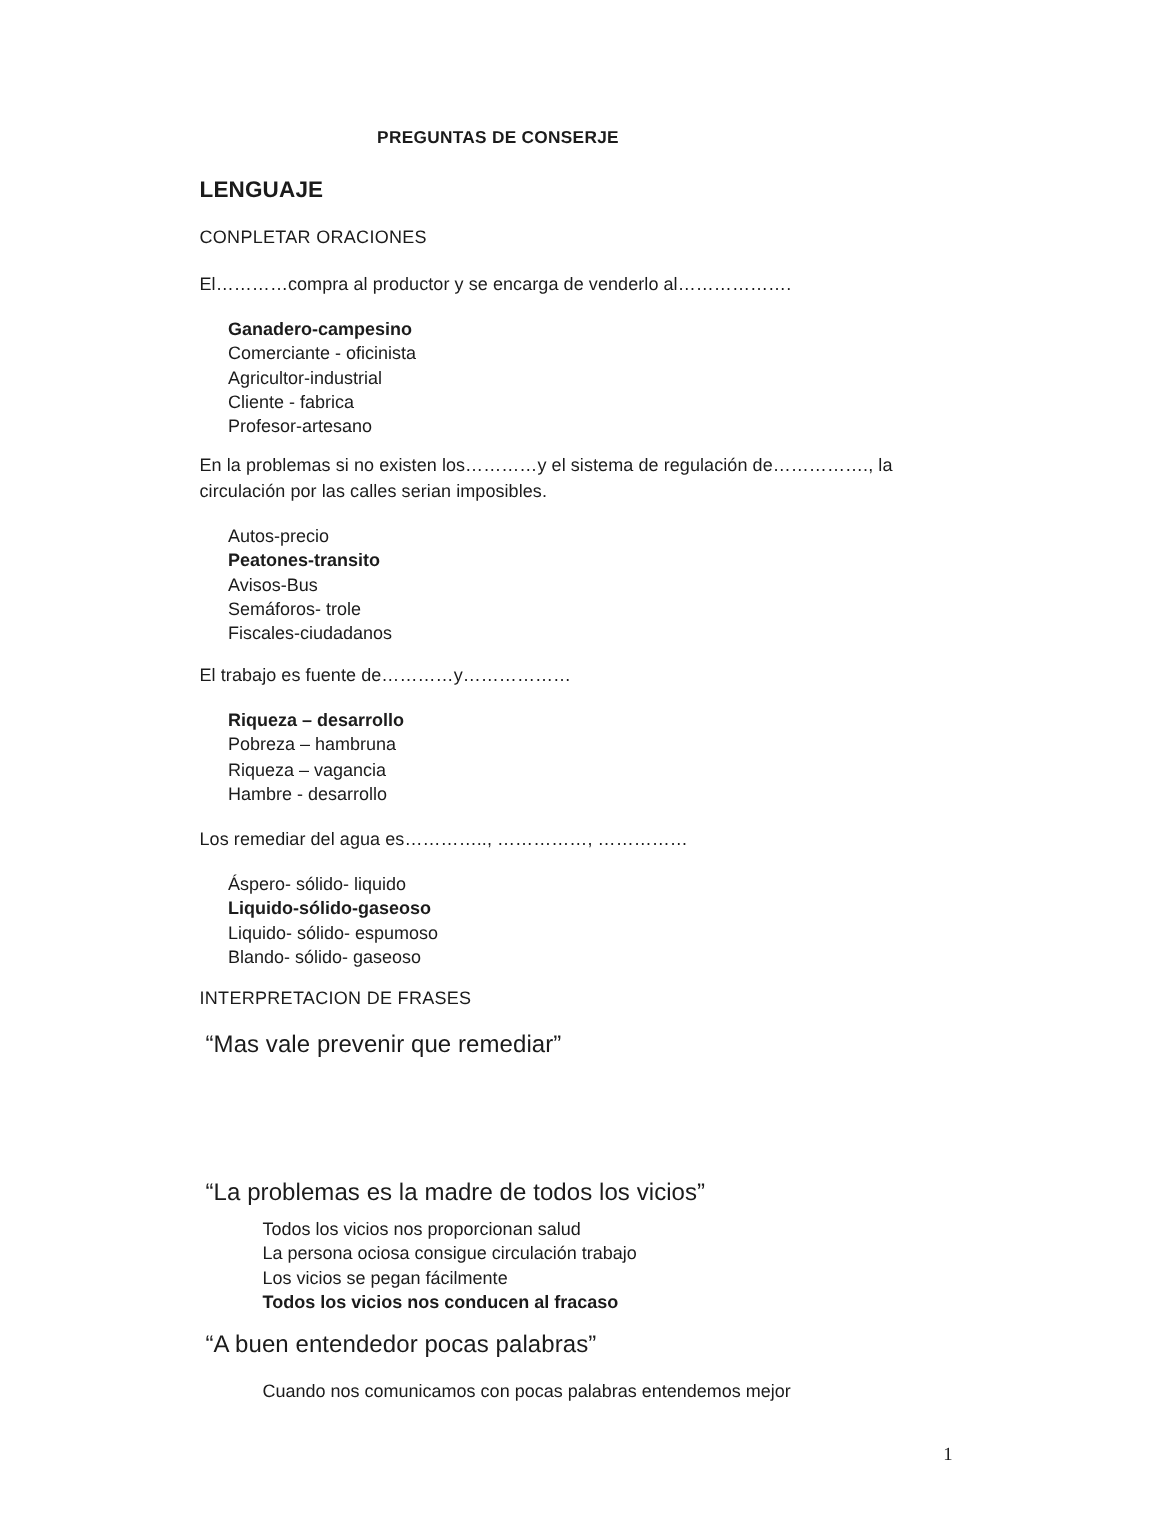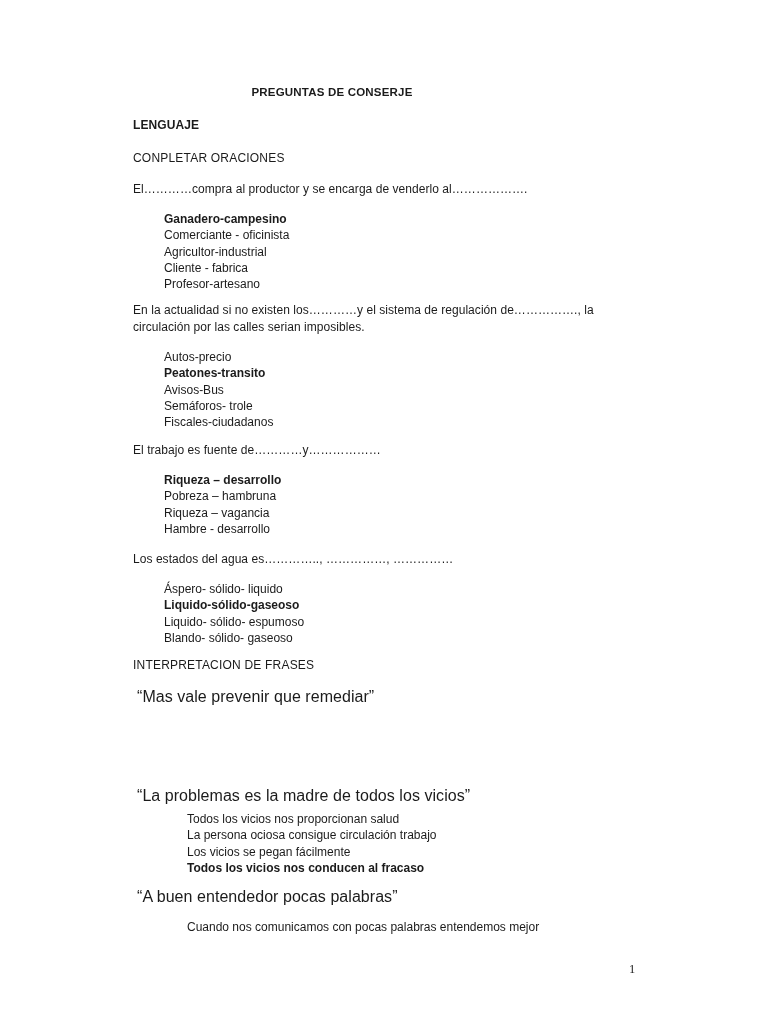--- a/index.html
+++ b/index.html
@@ -30,21 +30,21 @@
     top: 86px;
     width: 664px;
     text-align: center;
     font-size: 11.5px;
     font-weight: bold;
     letter-spacing: 0.2px;
   }
   .section-head {
     position: absolute;
     left: 133px;
-    font-size: 12px;
+    font-size: 15px;
     font-weight: bold;
     letter-spacing: 0.1px;
     white-space: nowrap;
   }
   .section-sub {
     position: absolute;
     left: 133px;
     font-size: 12px;
     font-weight: normal;
     letter-spacing: 0.2px;
@@ -56,21 +56,20 @@
     width: 520px;
     font-size: 12px;
     line-height: 16.5px;
     letter-spacing: 0.05px;
   }
   .opt-list {
     position: absolute;
     left: 152px;
     font-size: 12px;
     line-height: 16.3px;
-    margin-left: 12px;
   }
   .opt-list.deep {
     left: 175px;
   }
   .opt {
     white-space: nowrap;
     font-weight: normal;
   }
   .opt.bold {
     font-weight: bold;
@@ -106,40 +105,40 @@
   <div class="prompt" style="top:181px">El…………compra al productor y se encarga de venderlo al……………….</div>
 
   <div class="opt-list" style="top:211px">
       <div class="opt bold">Ganadero-campesino</div>
       <div class="opt">Comerciante - oficinista</div>
       <div class="opt">Agricultor-industrial</div>
       <div class="opt">Cliente - fabrica</div>
       <div class="opt">Profesor-artesano</div>
     </div>
 
-  <div class="prompt" style="top:302px">En la actualidad si no existen los…………y el sistema de regulación de……………., la circulación por las calles serian imposibles.</div>
+  <div class="prompt" style="top:302px">En la problemas si no existen los…………y el sistema de regulación de……………., la circulación por las calles serian imposibles.</div>
 
   <div class="opt-list" style="top:349px">
       <div class="opt">Autos-precio</div>
       <div class="opt bold">Peatones-transito</div>
       <div class="opt">Avisos-Bus</div>
       <div class="opt">Semáforos- trole</div>
       <div class="opt">Fiscales-ciudadanos</div>
     </div>
 
   <div class="prompt" style="top:442px">El trabajo es fuente de…………y………………</div>
 
   <div class="opt-list" style="top:472px">
       <div class="opt bold">Riqueza – desarrollo</div>
       <div class="opt">Pobreza – hambruna</div>
       <div class="opt">Riqueza – vagancia</div>
       <div class="opt">Hambre  - desarrollo</div>
     </div>
 
-  <div class="prompt" style="top:551px">Los estados del agua es………….., ……………, ……………</div>
+  <div class="prompt" style="top:551px">Los remediar del agua es………….., ……………, ……………</div>
 
   <div class="opt-list" style="top:581px">
       <div class="opt">Áspero- sólido- liquido</div>
       <div class="opt bold">Liquido-sólido-gaseoso</div>
       <div class="opt">Liquido- sólido- espumoso</div>
       <div class="opt">Blando- sólido- gaseoso</div>
     </div>
 
   <div class="section-sub" style="top:658px">INTERPRETACION DE FRASES</div>
 

